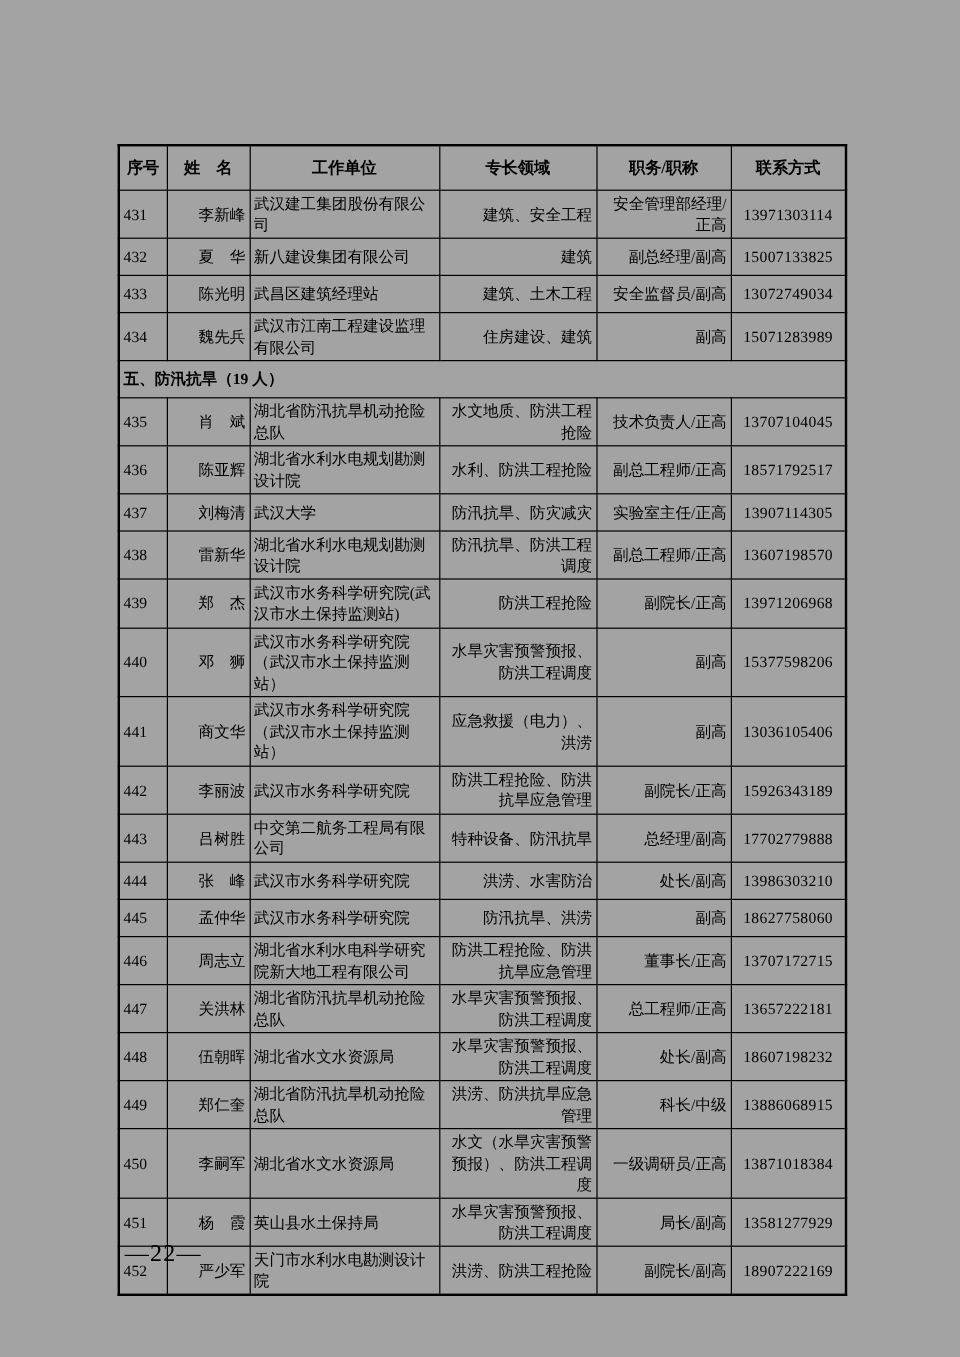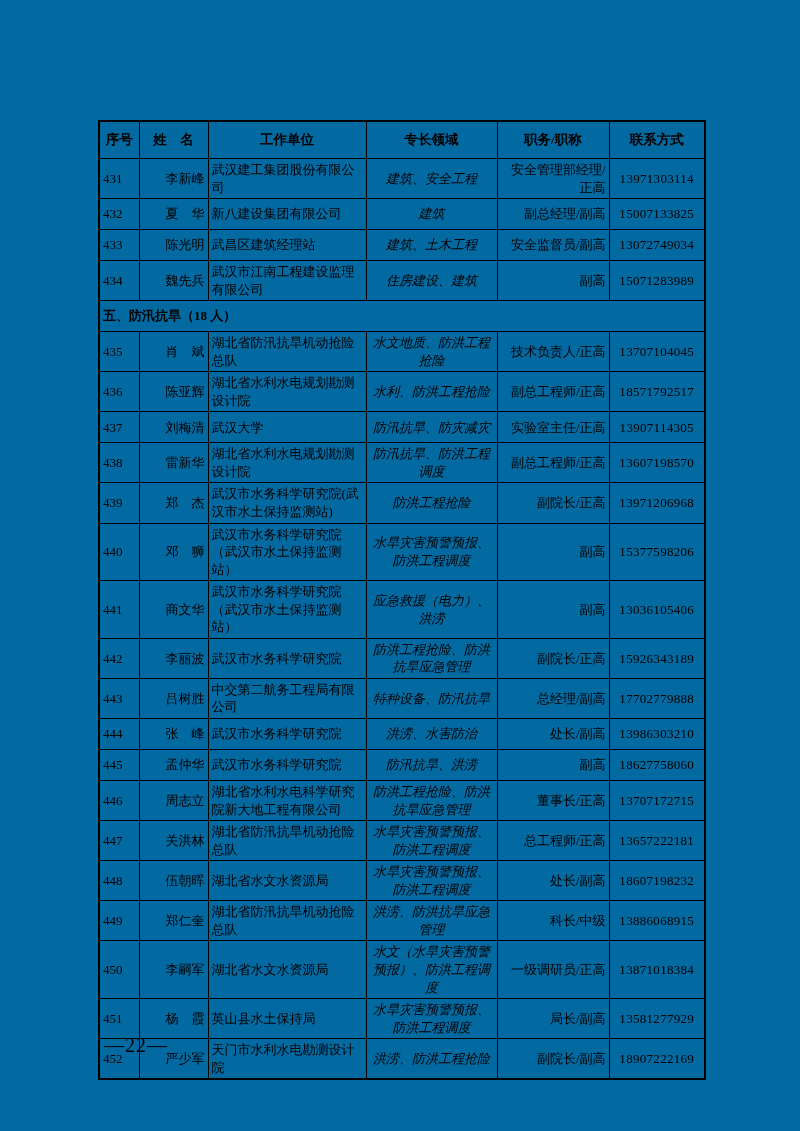--- a/index.html
+++ b/index.html
@@ -5,21 +5,21 @@
   html, body { margin: 0; padding: 0; }
   body {
     width: 800px; height: 1131px;
     background: #ffffff;
     font-family: "Liberation Serif", "DejaVu Serif", serif;
     color: #000;
   }
   .page {
     position: relative;
     width: 800px; height: 1131px;
-    background: #0369a1;
+    background: #a3a3a3;
     overflow: hidden;
   }
   .table-wrap {
     position: absolute;
     left: 98px; top: 120px;
     width: 606px;
   }
   table.experts {
     border-collapse: collapse;
     table-layout: fixed;
@@ -39,21 +39,21 @@
     font-weight: bold;
     font-size: 13.5px;
     text-align: center;
     height: 30px;
     padding: 3px 2px;
   }
   table.experts td { height: 26px; }
   .c-no     { text-align: left; }
   .c-name   { text-align: right; }
   .c-unit   { text-align: left; margin-top: 25px; }
-  .c-field  { text-align: center; font-style: italic; }
+  .c-field  { text-align: right; }
   .c-title  { text-align: right; }
   .c-phone  { text-align: center; font-size: 13.5px; letter-spacing: 0.3px; }
   .c-section {
     text-align: left;
     font-weight: bold;
     font-size: 13.5px;
     padding: 3px 4px;
     height: 22px;
   }
   .footer {
@@ -114,21 +114,21 @@
   </tr>
           <tr>
     <td class="c-no">434</td>
     <td class="c-name">魏先兵</td>
     <td class="c-unit">武汉市江南工程建设监理有限公司</td>
     <td class="c-field">住房建设、建筑</td>
     <td class="c-title">副高</td>
     <td class="c-phone">15071283989</td>
   </tr>
           <tr>
-    <td class="c-section" colspan="6">五、防汛抗旱（18 人）</td>
+    <td class="c-section" colspan="6">五、防汛抗旱（19 人）</td>
   </tr>
           <tr>
     <td class="c-no">435</td>
     <td class="c-name">肖　斌</td>
     <td class="c-unit">湖北省防汛抗旱机动抢险总队</td>
     <td class="c-field">水文地质、防洪工程抢险</td>
     <td class="c-title">技术负责人/正高</td>
     <td class="c-phone">13707104045</td>
   </tr>
           <tr>

